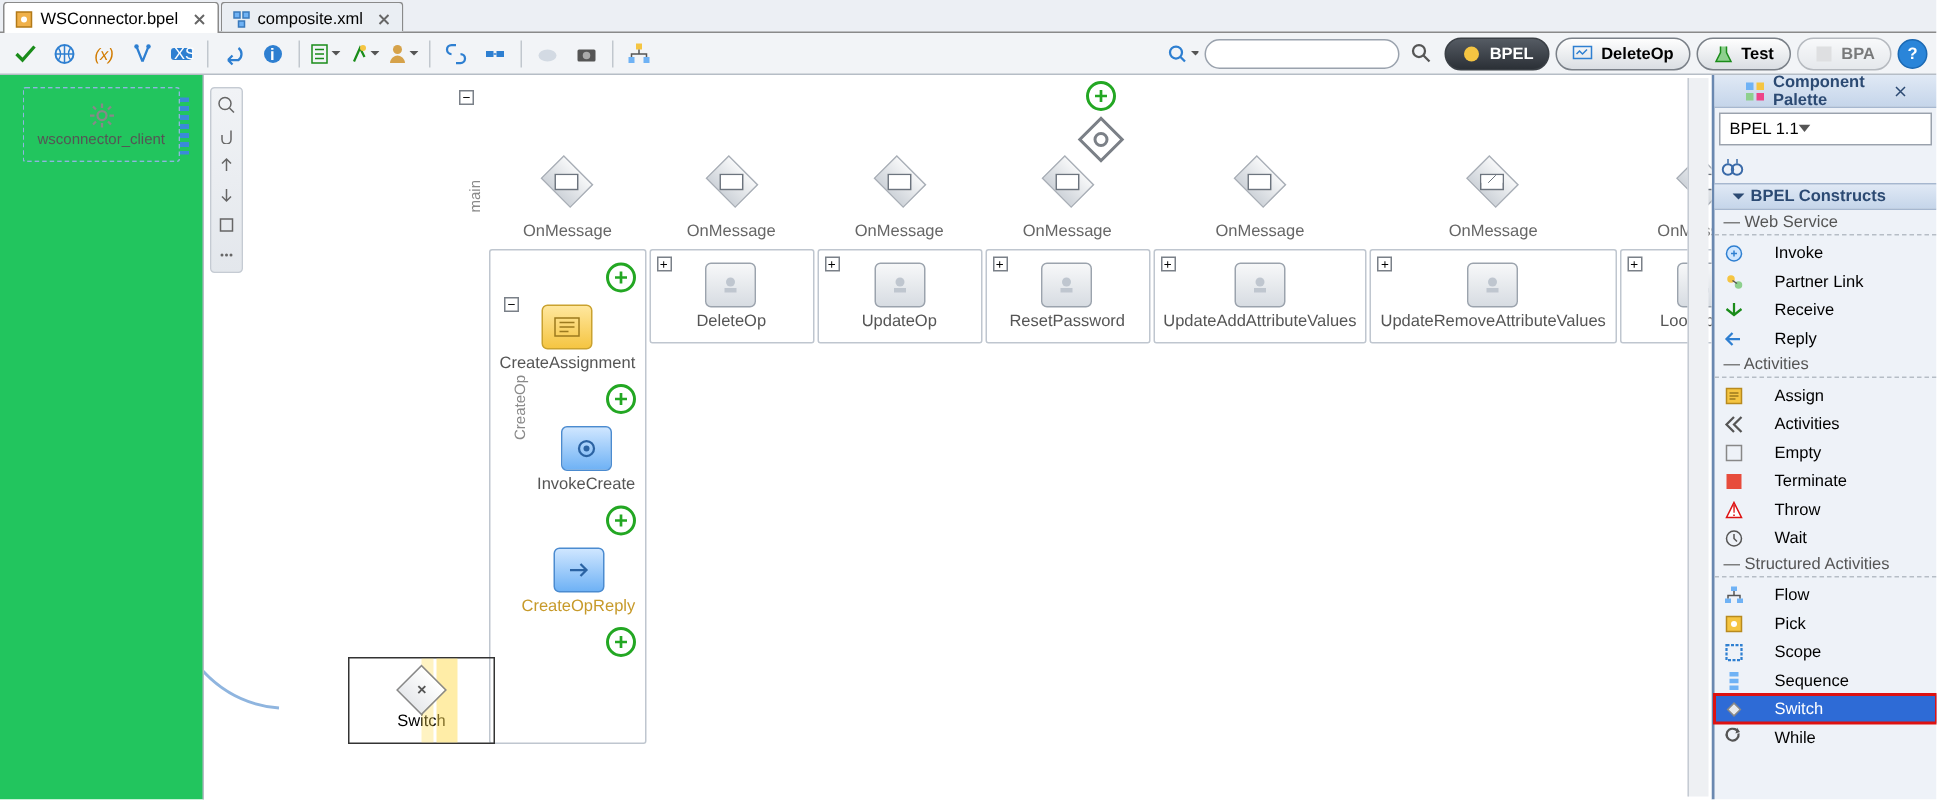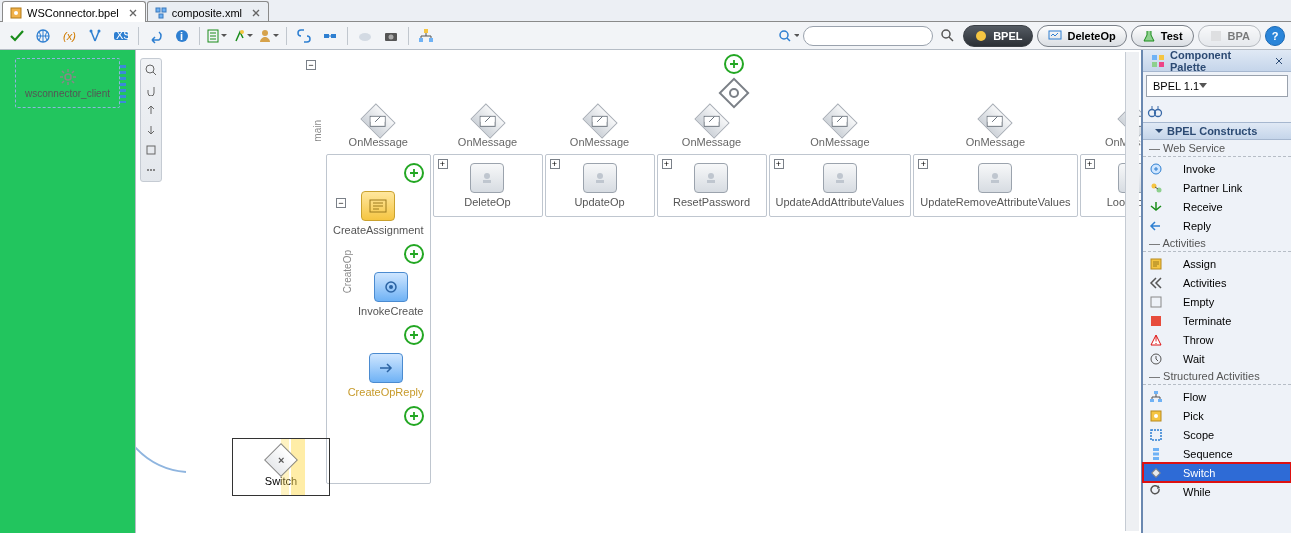--- a/index.html
+++ b/index.html
@@ -42,21 +42,21 @@
   .circ-node { width: 22px; height: 22px; border: 2px solid #7b8087; transform: rotate(45deg); background: #fff; display: flex; align-items: center; justify-content: center; }
   .circ-node .innerc { width: 10px; height: 10px; border: 2px solid #7b8087; border-radius: 50%; transform: rotate(-45deg); }
   
   .topflow { display: flex; flex-direction: column; align-items: center; gap: 8px; margin-bottom: 6px; }
   
   .lanes { display: flex; gap: 2px; align-items: flex-start; }
   .lane-head { display: flex; flex-direction: column; align-items: center; gap: 4px; margin-bottom: 6px; }
   .env-ico { width: 28px; height: 22px; background: linear-gradient(#f6f7f8,#cfd4da); border: 1px solid #a9afb7; transform: rotate(45deg); display: flex; align-items: center; justify-content: center; }
   .env-ico .env { transform: rotate(-45deg); width: 16px; height: 11px; border: 1px solid #6c747e; background: #fff; position: relative; }
   .env-ico .env::before { content: ""; position: absolute; left: 0; right: 0; top: 0; height: 5px; background: linear-gradient(135deg,#fff 49%,#6c747e 50%,#fff 51%); }
-  .lane-label { color: #666; font-size: 11px; text-align: right; }
+  .lane-label { color: #666; font-size: 11px; text-align: right; margin-top: 12px; }
   
   .lane-box { border: 1px solid #bfc6cf; border-radius: 2px; padding: 8px 6px; display: flex; flex-direction: column; align-items: center; gap: 8px; }
   .lane-small { min-width: 110px; min-height: 56px; flex-direction: row; justify-content: center; gap: 8px; position: relative; }
   .lane-small .collapse-mark { position: absolute; left: 4px; top: 4px; width: 10px; height: 10px; border: 1px solid #7a8088; background: #fff; display: flex; align-items: center; justify-content: center; font-size: 9px; line-height: 1; cursor: pointer; }
   
   .act-node { display: flex; flex-direction: column; align-items: center; gap: 3px; }
   .act-ico { width: 34px; height: 30px; border: 1px solid #9ba3ad; border-radius: 4px; background: linear-gradient(#f7f8f9,#d7dce2); display: flex; align-items: center; justify-content: center; }
   .act-ico.assign { background: linear-gradient(#ffe79e,#f5c542); border-color: #caa22f; }
   .act-ico.invoke { background: linear-gradient(#cfe6ff,#6fb2f5); border-color: #4b8bd0; }
   .act-label { color: #555; font-size: 11px; }
@@ -66,21 +66,21 @@
   
   .drag-ghost { position: absolute; left: 96px; top: 388px; width: 98px; height: 58px; border: 1px solid #333; display: flex; flex-direction: column; align-items: center; justify-content: center; gap: 3px; }
   .drag-ghost .band { position: absolute; top: 0; bottom: 0; right: 24px; width: 14px; background: rgba(255,220,80,.5); }
   .drag-ghost .band.l { right: 40px; width: 8px; background: rgba(255,220,80,.35); }
   .sw-ico { width: 24px; height: 24px; border: 1px solid #888; transform: rotate(45deg); background: linear-gradient(#fff,#e7e9ec); display: flex; align-items: center; justify-content: center; }
   .sw-ico span { transform: rotate(-45deg); font-weight: bold; color: #555; }
   
   .wire-path { position: absolute; left: -60px; top: 24px; width: 140px; height: 420px; pointer-events: none; }
   
   .palette { width: 150px; border-left: 2px solid #6a88b0; background: #eef2f8; display: flex; flex-direction: column; }
-  .pal-title { height: 22px; background: linear-gradient(#e0e9f5,#c5d5ea); border-bottom: 1px solid #a6b7cf; display: flex; align-items: center; gap: 5px; padding: 0 8px; font-weight: bold; color: #2c4a73; }
+  .pal-title { height: 22px; background: linear-gradient(#e0e9f5,#c5d5ea); border-bottom: 1px solid #a6b7cf; display: flex; align-items: center; gap: 5px; padding: 0 20px; font-weight: bold; color: #2c4a73; }
   .pal-sel { height: 22px; border: 1px solid #9aa2ad; background: #fff; margin: 3px; display: flex; align-items: center; padding: 0 6px; cursor: pointer; }
   .pal-search { height: 22px; display: flex; align-items: center; padding: 0 4px; }
   .pal-section { height: 18px; background: linear-gradient(#e0e9f5,#c5d5ea); border-top: 1px solid #a6b7cf; border-bottom: 1px solid #a6b7cf; display: flex; align-items: center; gap: 4px; padding: 0 12px; color: #2c4a73; font-weight: bold; cursor: pointer; }
   .pal-group-label { color: #555; padding: 2px 6px; border-bottom: 1px dashed #b6bdc6; margin-bottom: 2px; font-style: normal; }
   .pal-item { height: 19px; display: flex; align-items: center; gap: 20px; padding: 0 6px; cursor: grab; text-align: right; }
   .pal-item.selected { background: #2e6bd6; color: #fff; }
   .pal-item.selected.outlined { outline: 2px solid #d11; outline-offset: -1px; }
   .pal-ico { width: 14px; height: 14px; display: inline-flex; align-items: center; justify-content: center; flex-shrink: 0; }
   
   .minimap { position: absolute; right: 2px; top: 2px; bottom: 2px; width: 14px; background: #eef0f3; border-left: 1px solid #c5cbd3; }

